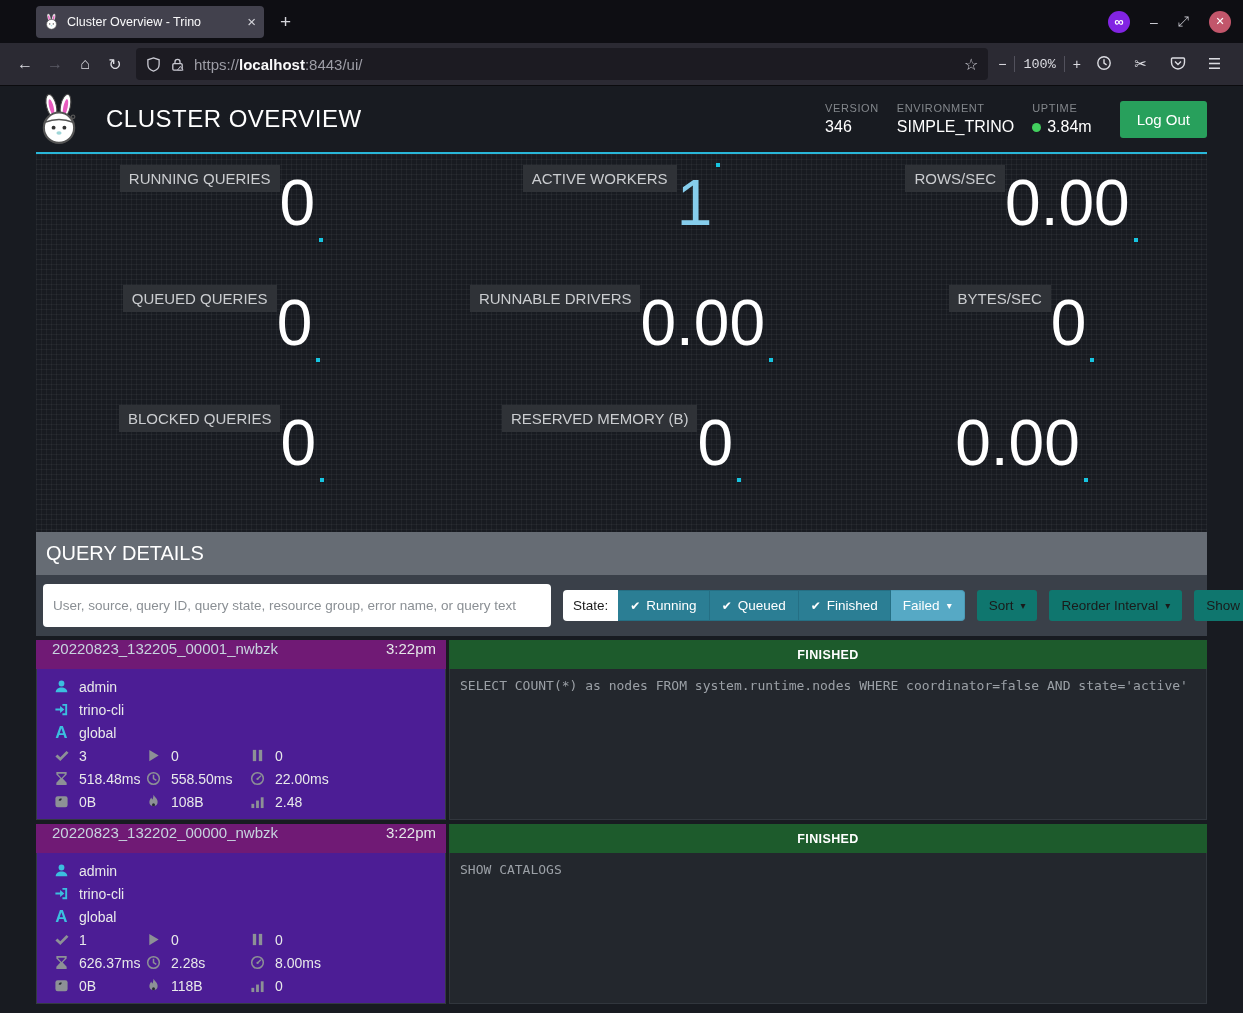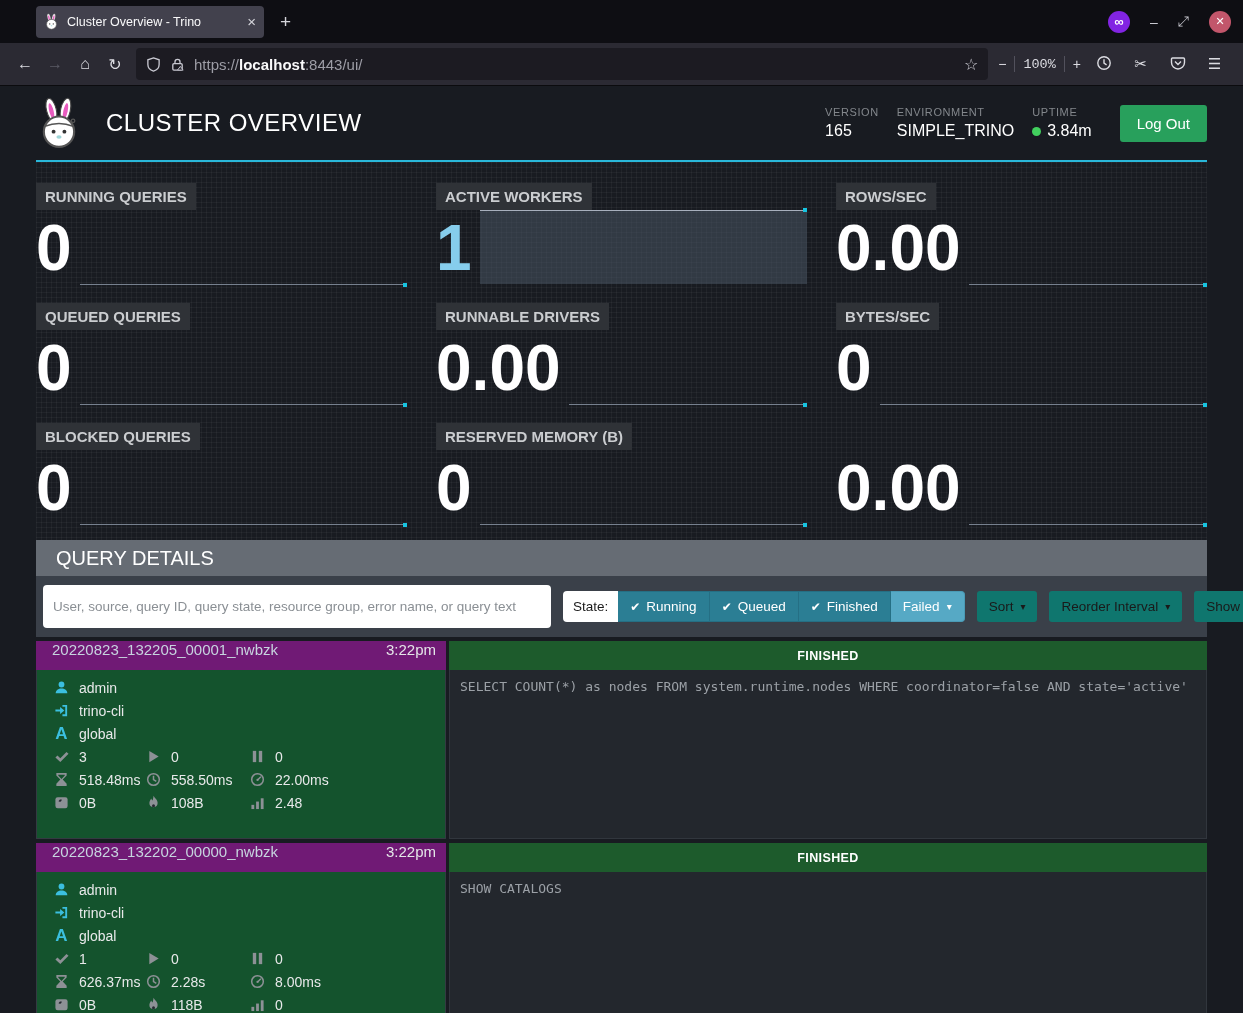--- a/index.html
+++ b/index.html
@@ -32,53 +32,53 @@
   .url-text { flex:1; font-size:15px; color:#9d9da6; white-space:nowrap; }
   .url-host { color:#f9f9fa; font-weight:bold; }
   .url-star { color:#d0d0d8; font-size:16px; margin-left:8px; }
   .zoom-group { display:flex; align-items:center; color:#dcdce2; font-size:14px; margin:0 4px; }
   .zoom-group .sep { width:1px; height:16px; background:#52515c; margin:0 8px; }
   .zoom-pct { font-size:13.5px;font-family:Liberation Mono, monospace; }
   .toolbar-icons { display:flex; align-items:center; gap:0; }
   .toolbar-icons > * { width:37px; text-align:center; color:#dcdce2; font-size:15px; }
 
   
-  .app-header { margin:0 36px; height:76px; display:flex; align-items:center;
+  .app-header { margin:0 36px; height:68px; display:flex; align-items:center;
     border-bottom:2px solid #29b7d9; }
   .logo { width:46px; height:52px; margin-right:24px; flex:none; }
   .page-title { color:#fff; font-size:24px; letter-spacing:0.5px; }
   .header-meta { margin-left:auto; display:flex; align-items:center; gap:18px; }
   .meta-block .meta-label { color:#83878c; font-size:11px; letter-spacing:0.6px; margin-bottom:4px; }
   .meta-block .meta-value { color:#fff; font-size:16px; display:flex; align-items:center; }
   .uptime-dot { width:9px; height:9px; border-radius:50%; background:#42d05e; margin-right:6px; display:inline-block; }
   .logout-btn { background:#28a05c; color:#fff; border:none; border-radius:3px;
     font-size:15px; padding:10px 17px; margin-left:10px; font-family:inherit; }
 
   
   .hud { margin:0 36px; padding:11px 0 16px;
     background-image:linear-gradient(rgba(255,255,255,0.038) 1px, transparent 1px),
                      linear-gradient(90deg, rgba(255,255,255,0.038) 1px, transparent 1px);
     background-size:5px 5px;
     display:grid; grid-template-columns:repeat(3,1fr); gap:9px 29px; }
-  .stat-card { height:111px; display:flex; flex-direction:column; justify-content:flex-end;font-weight:bold; }
+  .stat-card { height:111px; display:flex; flex-direction:row; justify-content:center; }
   .stat-label { align-self:flex-start; background:#2f3237; color:#cbcdd0; font-size:15px;
     padding:5px 9px; }
   .stat-body { display:flex; align-items:flex-end; height:74px; }
   .stat-value { font-size:64px; line-height:72px; color:#fff; white-space:nowrap; padding-right:8px; }
   .stat-value.link { color:#86cdec; }
   .spark { flex:1; height:74px; position:relative; }
   .spark.flat { border-bottom:1px solid #76808e; height:75px; margin-bottom:-1px; }
   .spark.flat::after { content:''; position:absolute; right:0; bottom:-3px; width:4px; height:4px; background:#17c4e0; }
   .spark.filled { background:rgba(73,83,98,0.55); border-top:1px solid #a7afbc; }
   .spark.filled::after { content:''; position:absolute; right:0; top:-3px; width:4px; height:4px; background:#17c4e0; }
 
   
   .query-section { margin:0 36px; }
-  .qd-bar { height:36px; background:#666c74; color:#fff; font-size:20px;
-    display:flex; align-items:center; padding-left:20px; }
+  .qd-bar { height:43px; background:#666c74; color:#fff; font-size:20px;
+    display:flex; align-items:center; padding-left:10px; }
   .qd-toolbar { background:#3a4049; padding:9px 7px; display:flex; align-items:center; gap:12px; }
   .search-input { width:508px; height:43px; border:none; border-radius:4px; font-size:13.5px;
     padding:0 10px; color:#333; font-family:inherit; flex:none; }
   .search-input::placeholder { color:#8a8f94; }
   .state-group { display:flex; height:31px; flex:none; }
   .state-addon { background:#fff; color:#1a1a1a; font-size:13.5px; display:flex; align-items:center;
     padding:0 10px; border-radius:4px 0 0 4px; }
   .state-btn { border:1px solid #256f84; border-left-width:0; background:#2b7e94; color:#fff;
     font-size:13.5px; display:flex; align-items:center; padding:0 12px; font-family:inherit; }
   .state-btn .chk { margin-right:6px; font-size:12px; }
@@ -90,22 +90,22 @@
   .query-row { margin-top:4px; }
   .query-row:first-of-type { margin-top:0; }
   .q-header { display:flex; height:29px; }
   .q-id-cell { width:410px; background:#701a75; display:flex; align-items:flex-start;
     padding:0 10px 0 16px; flex:none; }
   .q-id { color:#c7d4df; font-size:15px; text-decoration:none; }
   .q-time { margin-left:auto; color:#e4e6e8; font-size:15px; }
   .q-status { flex:1; margin-left:3px; background:#1d5b2c; color:#fff; font-size:12.5px;
     font-weight:bold; display:flex; align-items:center; justify-content:center; letter-spacing:0.4px; }
   .q-body { display:flex; align-items:stretch; }
-  .q-info { width:410px; flex:none; background:#14532d; border:1px solid #343a42; border-top:none;
-    padding:6px 10px 24px 16px; }
+  .q-info { width:410px; flex:none; background:#4c1d95; border:1px solid #343a42; border-top:none;
+    padding:6px 10px 6px 16px; }
   .info-line { display:flex; align-items:center; height:23px; color:#e8e9ea; font-size:14px; }
   .info-grid { display:grid; grid-template-columns:92px 104px auto; height:23px; }
   .info-cell { display:flex; align-items:center; color:#e8e9ea; font-size:14px; }
   .icn { width:17px; height:17px; flex:none; margin-right:9px; display:inline-flex;
     align-items:center; justify-content:center; }
   .icn svg { width:15px; height:15px; }
   .icn.cyan { color:#3bbfdf; }
   .icn.gray { color:#8d9196; }
   .rg-a { color:#3bbfdf; font-weight:bold; font-size:17px; width:17px; margin-right:9px; text-align:center; }
   .q-sql { flex:1; margin-left:3px; background:#23272d; border:1px solid #31363d; border-top:none;
@@ -192,21 +192,21 @@
     <path d="M7 27q13 -5 26 0" fill="none" stroke="#555" stroke-width="1.5"></path>
     <circle cx="15" cy="32" r="1.8" fill="#333"></circle>
       <circle cx="25" cy="32" r="1.8" fill="#333"></circle>
     <ellipse cx="20" cy="37" rx="2.4" ry="1.6" fill="#9fd6d8"></ellipse>
     <circle cx="33" cy="22" r="1.6" fill="none" stroke="#555" stroke-width="1.2"></circle>
   </svg>
   <div class="page-title">CLUSTER OVERVIEW</div>
   <div class="header-meta">
     <div class="meta-block">
       <div class="meta-label">VERSION</div>
-      <div class="meta-value">165</div>
+      <div class="meta-value">346</div>
     </div>
     <div class="meta-block">
       <div class="meta-label">ENVIRONMENT</div>
       <div class="meta-value">SIMPLE_TRINO</div>
     </div>
     <div class="meta-block">
       <div class="meta-label">UPTIME</div>
       <div class="meta-value">
           <span class="uptime-dot"></span>
           <span>3.84m</span>

